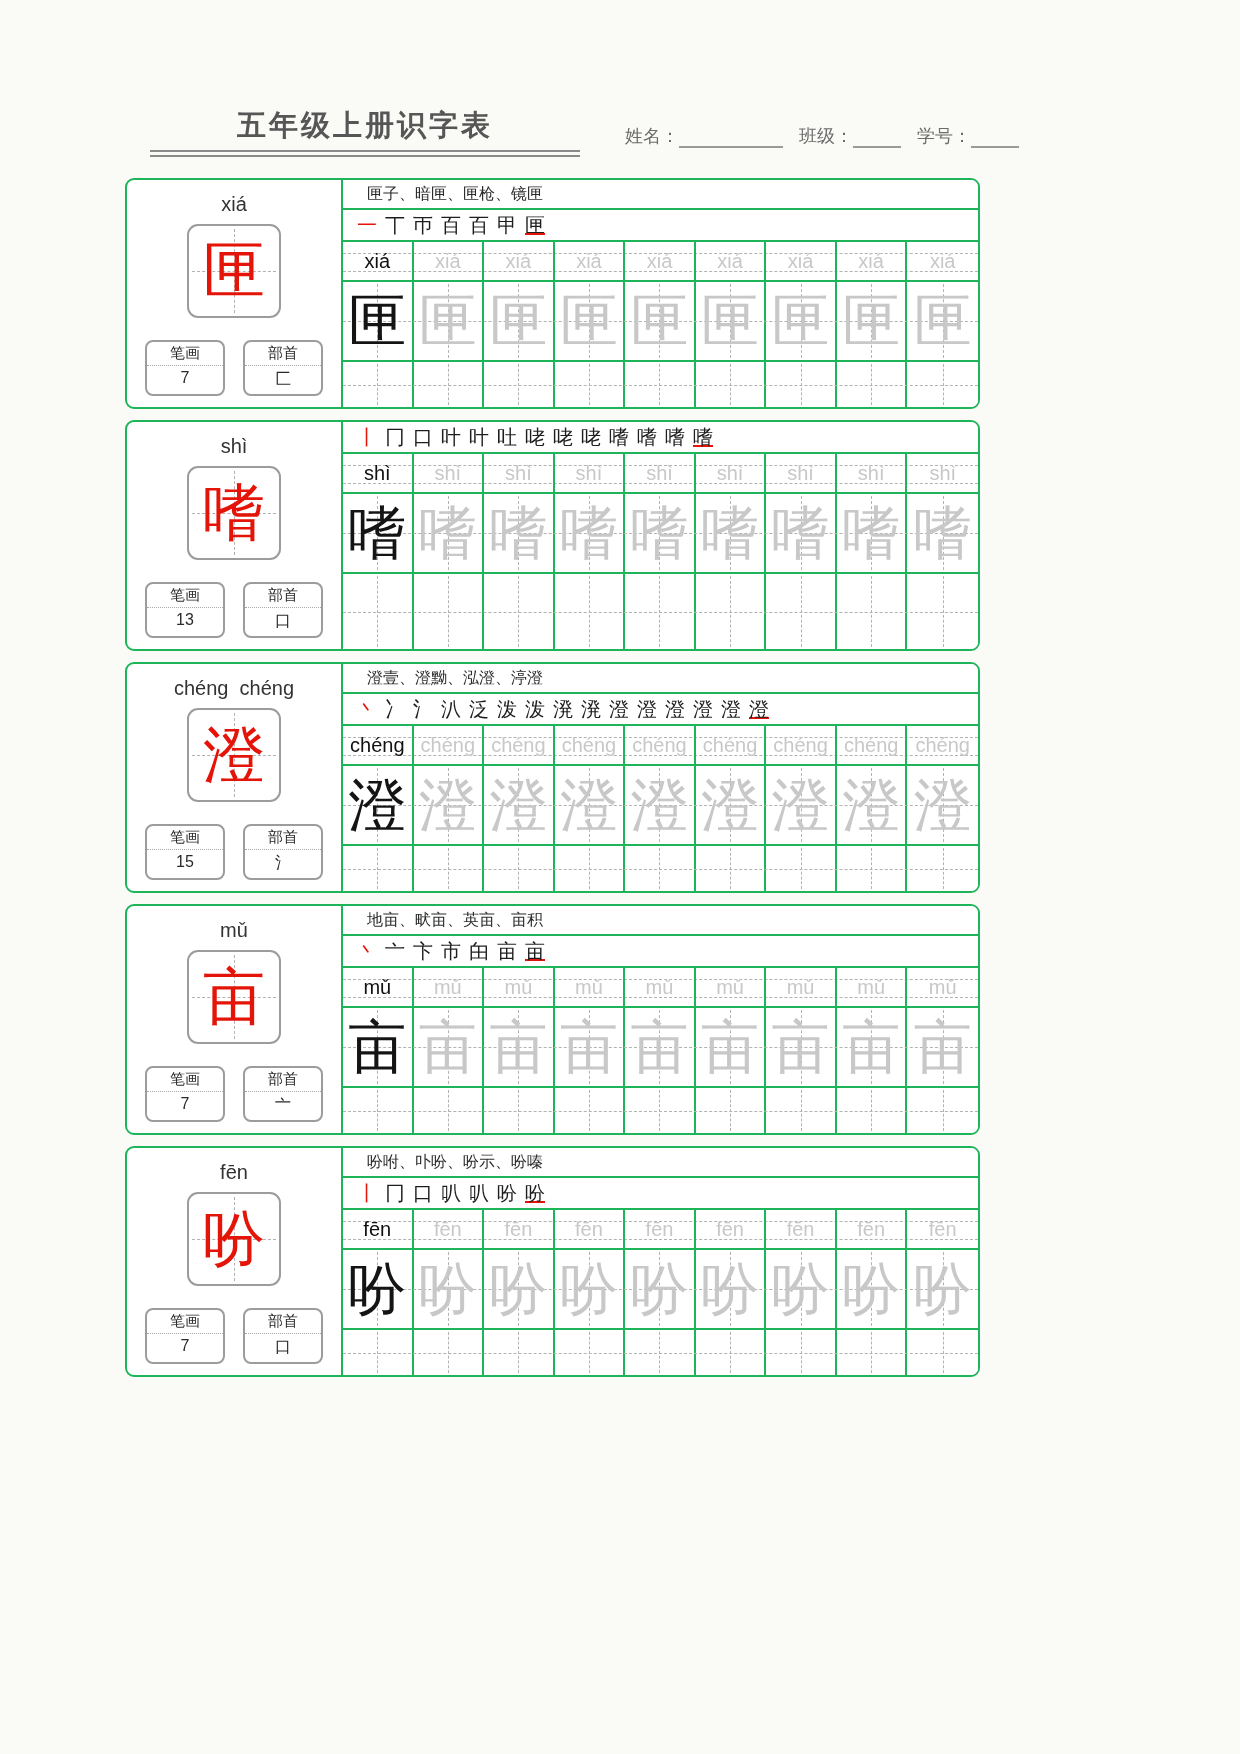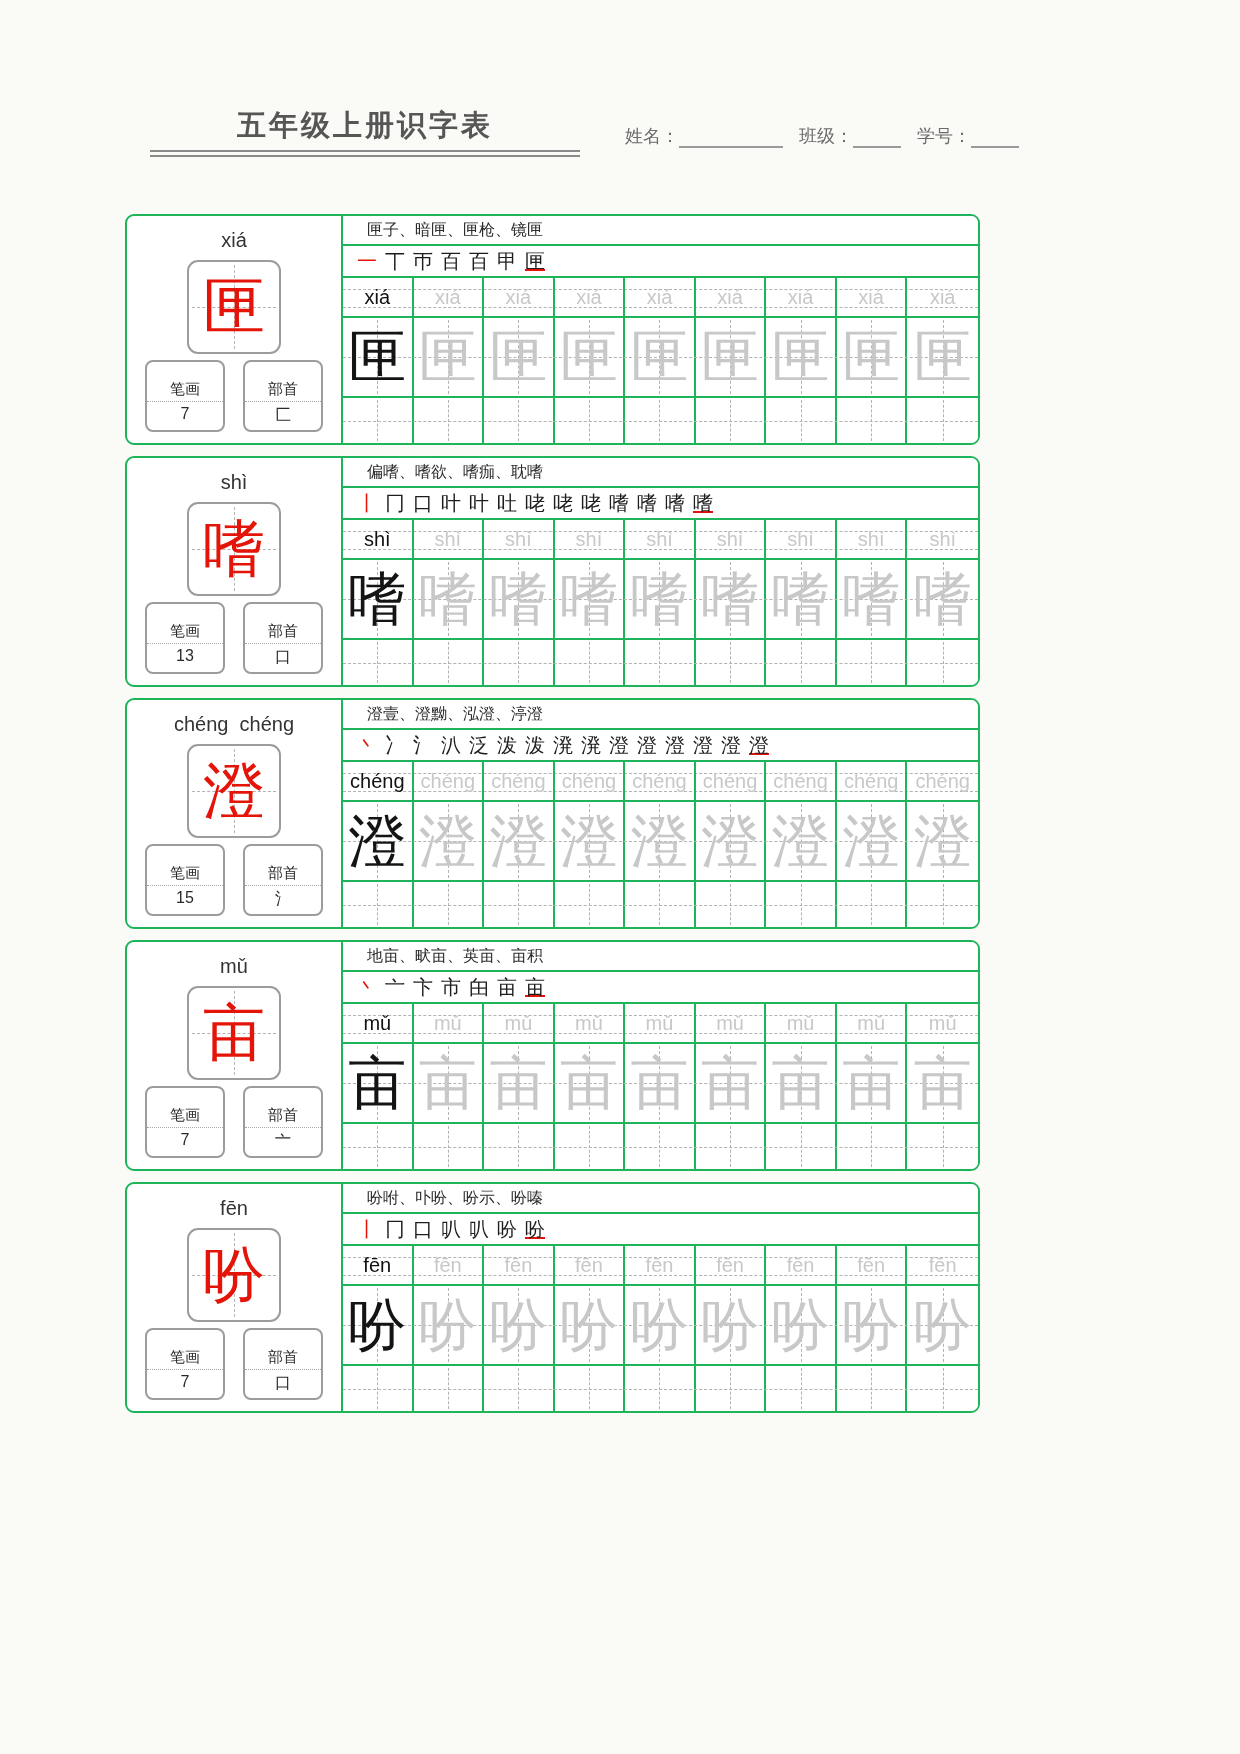--- a/index.html
+++ b/index.html
@@ -32,40 +32,40 @@
     position:absolute;left:625px;top:124px;width:392px;
     display:flex;align-items:flex-end;gap:16px;
     font-size:18px;color:#6b6b6b;white-space:nowrap;
   }
   .hdr-field{display:flex;align-items:flex-end;}
   .blank{display:inline-block;border-bottom:2px solid #9a9a9a;height:22px;}
   .blank-name{width:104px;}
   .blank-short{width:48px;}
 
   
-  .blocks{position:absolute;left:125px;top:178px;width:855px;margin-top:36px;}
+  .blocks{position:absolute;left:125px;top:178px;width:855px;}
   .block{
     display:flex;height:231px;margin-bottom:11px;
     border:2px solid var(--grid-green);border-radius:9px;
     background:#fff;overflow:hidden;
   }
   .left{width:216px;flex:0 0 216px;border-right:2px solid var(--grid-green);position:relative;}
   .lp-pinyin{margin-top:13px;text-align:center;font-size:20px;color:#333;white-space:pre;}
   .charbox{
     width:94px;height:94px;margin:8px auto 0;
     border:2px solid #9c9c9c;border-radius:11px;
     position:relative;display:flex;align-items:center;justify-content:center;
     background:#fff;
   }
   .charbox::before{content:"";position:absolute;left:50%;top:3px;bottom:3px;border-left:1.5px dashed var(--guide-gray);}
   .charbox::after{content:"";position:absolute;top:50%;left:3px;right:3px;border-top:1.5px dashed var(--guide-gray);}
   .bigchar{position:relative;z-index:1;font-size:62px;line-height:1;color:var(--char-red);font-family:"DejaVu Serif",serif;}
   .meta{position:absolute;bottom:11px;left:0;right:0;display:flex;justify-content:center;gap:18px;}
   .metabox{width:80px;border:2px solid #9c9c9c;border-radius:8px;background:#fff;text-align:center;overflow:hidden;}
-  .metalabel{font-size:15px;color:#2a2a2a;padding:18px 0 2px;border-bottom:1.5px dotted #a8a8a8;}
+  .metalabel{font-size:15px;color:#2a2a2a;padding:2px 0 2px;border-bottom:1.5px dotted #a8a8a8;}
   .metaval{font-size:16px;color:#2a2a2a;padding:3px 0 4px;}
 
   .right{flex:1;display:flex;flex-direction:column;background:#fff;}
   .row-words{
     height:30px;flex:0 0 30px;border-bottom:2px solid var(--grid-green);
     display:flex;align-items:center;padding-left:24px;
     font-size:16px;color:var(--ink);
   }
   .row-strokes{
     height:32px;flex:0 0 32px;border-bottom:2px solid var(--grid-green);
@@ -236,21 +236,20 @@
               <div class="metalabel">笔画</div>
               <div class="metaval">13</div>
             </div>
             <div class="metabox">
               <div class="metalabel">部首</div>
               <div class="metaval">口</div>
             </div>
           </div>
         </div>
         <div class="right">
-          <div class="row-words">偏嗜、嗜欲、嗜痂、耽嗜</div>
           <div class="row-strokes">
             <span class="s0">丨</span>
             <span>冂</span>
             <span>口</span>
             <span>叶</span>
             <span>叶</span>
             <span>吐</span>
             <span>咾</span>
             <span>咾</span>
             <span>咾</span>

